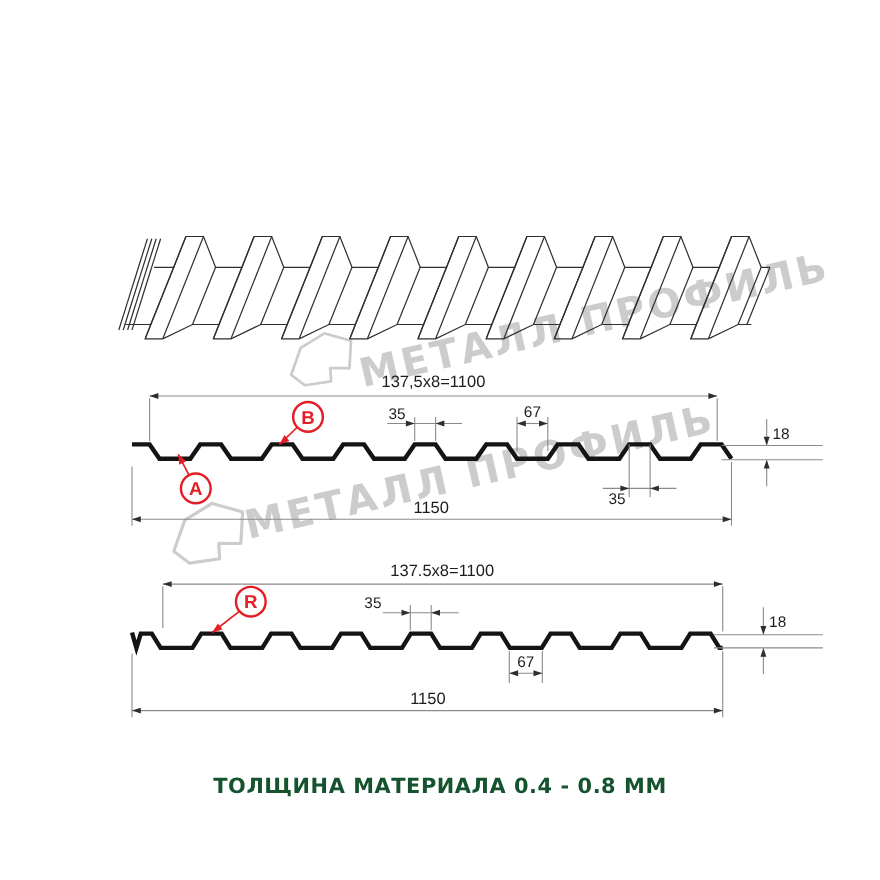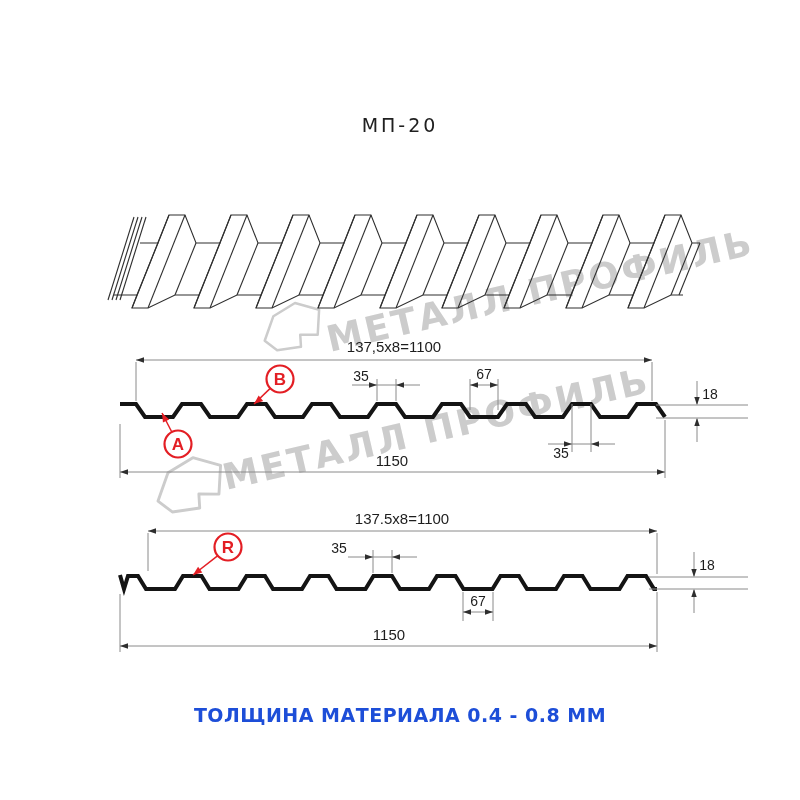--- a/index.html
+++ b/index.html
@@ -7,21 +7,21 @@
     --dim:#8a8a8a; --text:#1d1d1d; --wm:#cccccc; --bg:#ffffff;
   }
   html,body{margin:0;padding:0;background:#fff;}
   #canvas{position:relative;width:800px;height:800px;background:var(--bg);
           font-family:"DejaVu Sans",sans-serif;overflow:hidden;}
   .title{position:absolute;left:0;top:66px;width:800px;text-align:center;
          font-size:44px;font-weight:700;letter-spacing:1px;color:var(--ink);}
   .subtitle{position:absolute;left:0;top:114px;width:800px;text-align:center;
          font-size:19px;font-weight:500;letter-spacing:3px;color:#202020;}
   .footer{position:absolute;left:0;top:704px;width:800px;text-align:center;
-         font-size:19px;font-weight:700;letter-spacing:0.5px;color:#1d4ed8;}
+         font-size:19px;font-weight:700;letter-spacing:0.5px;color:#14532d;}
   svg{position:absolute;left:0;top:0;}
   .wm-text{fill:var(--wm);font-family:"DejaVu Sans",sans-serif;
            font-size:36px;font-weight:700;letter-spacing:3px;}
   .wm-logo{fill:none;stroke:var(--wm);stroke-width:2.5;stroke-linejoin:round;}
   .sheet{stroke:var(--line3d);stroke-width:1.1;fill:none;}
   .prof{stroke:var(--ink);stroke-width:4;fill:none;stroke-linejoin:miter;}
   .dl{stroke:var(--dim);stroke-width:1;fill:none;}
   .ah{fill:#2e2e2e;stroke:none;}
   .dimtext{fill:var(--text);font-family:"Liberation Sans",sans-serif;
            font-size:14px;text-anchor:middle;}
@@ -31,21 +31,20 @@
   .redcirc{stroke:var(--red);stroke-width:2.2;fill:#fff;}
   .redah{fill:var(--red);stroke:none;}
   .redletter{fill:var(--red);font-family:"Liberation Sans",sans-serif;
            font-size:17px;font-weight:700;text-anchor:middle;}
 </style>
 </head>
 <body>
 
 <div id="canvas">
 
-  <div class="subtitle">МП-20</div>
 
   <svg width="800" height="800" viewBox="0 0 800 800">
 
     <g>
       <path class="wm-logo" transform="translate(256,312) rotate(-13)" d="M2,30 L16,8 L40,0 L62,12 L55,36 L38,32 L36,44 L12,42 Z"></path>
       <text class="wm-text" transform="translate(330,352) rotate(-13)">МЕТАЛЛ ПРОФИЛЬ</text>
     </g>
     <g>
       <path class="wm-logo" transform="translate(148,468) rotate(-13) scale(1.15)" d="M2,30 L16,8 L40,0 L62,12 L55,36 L38,32 L36,44 L12,42 Z"></path>
       <text class="wm-text" transform="translate(226,490) rotate(-13)">МЕТАЛЛ ПРОФИЛЬ</text>

